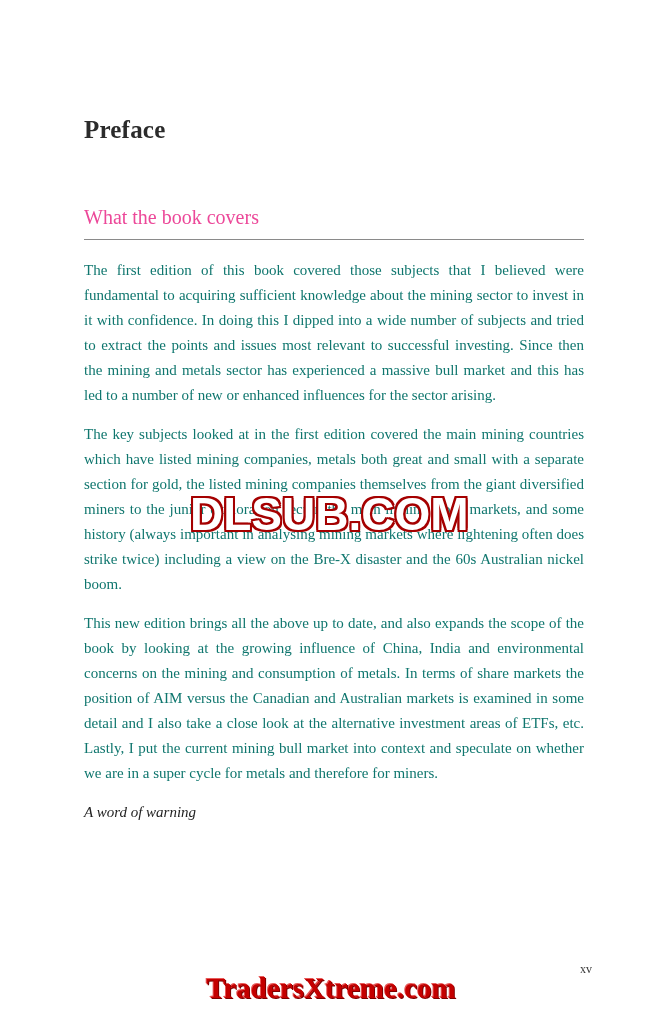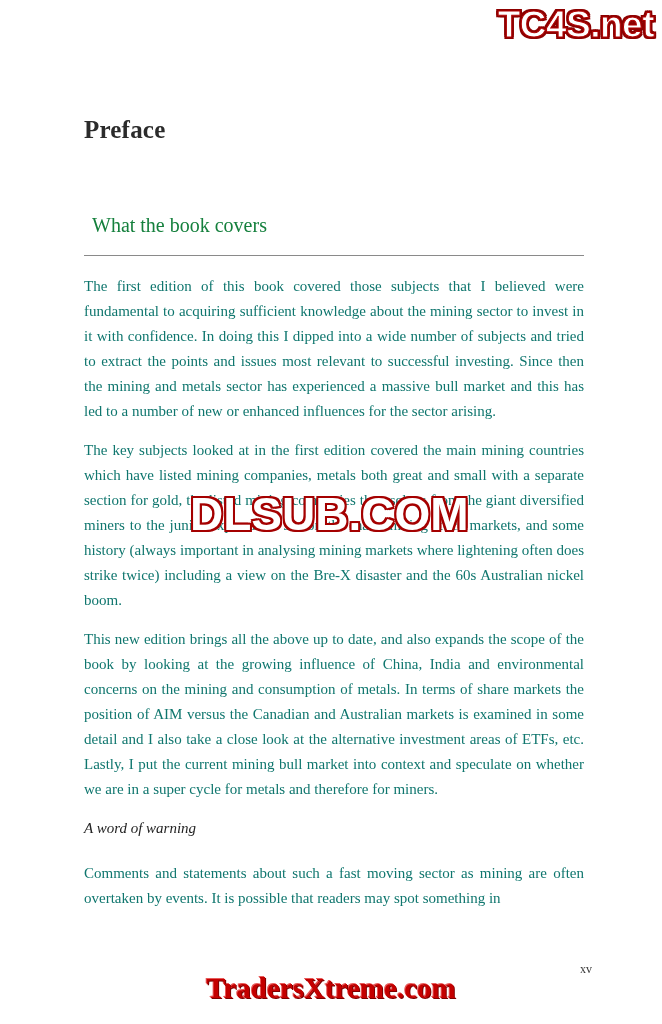--- a/index.html
+++ b/index.html
@@ -38,22 +38,22 @@
     color: #2b2b2b;
     margin: 0;
     padding-top: 116px;
     letter-spacing: 0.2px;
   }
 
   .section-head {
     font-family: "Liberation Serif", serif;
     font-weight: normal;
     font-size: 20px;
-    color: #15803d;
-    margin: 8px;
+    color: #ec4899;
+    margin: 0;
     padding-top: 62px;
     padding-bottom: 10px;
   }
 
   .rule {
     height: 1px;
     background: #8a8a8a;
     width: 500px;
     margin-bottom: 18px;
   }
@@ -154,22 +154,20 @@
 
     <h2 class="section-head">What the book covers</h2>
     <div class="rule"></div>
 
     <p class="body">The first edition of this book covered those subjects that I believed were fundamental to acquiring sufficient knowledge about the mining sector to invest in it with confidence. In doing this I dipped into a wide number of subjects and tried to extract the points and issues most relevant to successful investing. Since then the mining and metals sector has experienced a massive bull market and this has led to a number of new or enhanced influences for the sector arising.</p>
     <p class="body">The key subjects looked at in the first edition covered the main mining countries which have listed mining companies, metals both great and small with a separate section for gold, the listed mining companies themselves from the giant diversified miners to the junior exploration sector, the main mining stock markets, and some history (always important in analysing mining markets where lightening often does strike twice) including a view on the Bre-X disaster and the 60s Australian nickel boom.</p>
     <p class="body">This new edition brings all the above up to date, and also expands the scope of the book by looking at the growing influence of China, India and environmental concerns on the mining and consumption of metals. In terms of share markets the position of AIM versus the Canadian and Australian markets is examined in some detail and I also take a close look at the alternative investment areas of ETFs, etc. Lastly, I put the current mining bull market into context and speculate on whether we are in a super cycle for metals and therefore for miners.</p>
 
     <p class="italic-note">A word of warning</p>
 
-    <p class="body">Comments and statements about such a fast moving sector as mining are often overtaken by events. It is possible that readers may spot something in</p>
 
   </div>
 
   <div class="folio">xv</div>
 
-  <div class="wm-top">TC4S.net</div>
   <div class="wm-mid">DLSUB.COM</div>
   <div class="wm-bottom">TradersXtreme.com</div>
 </div>
 
 </body></html>

